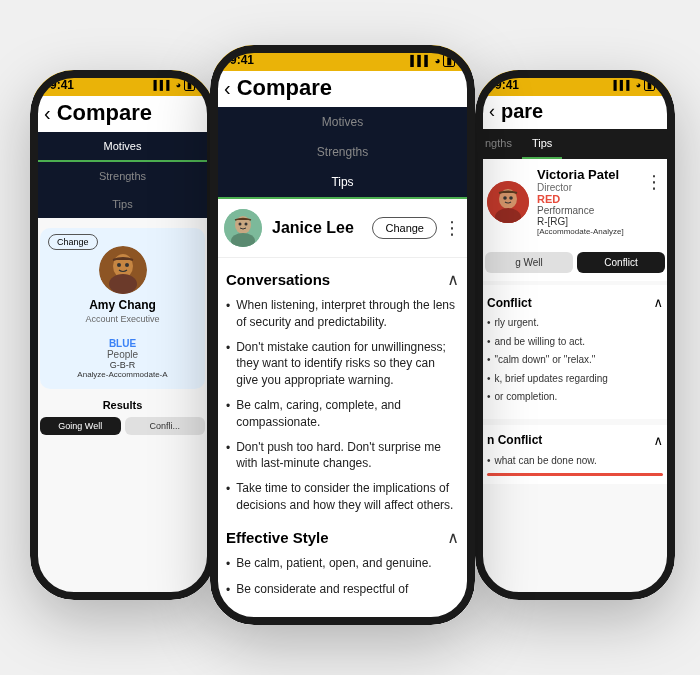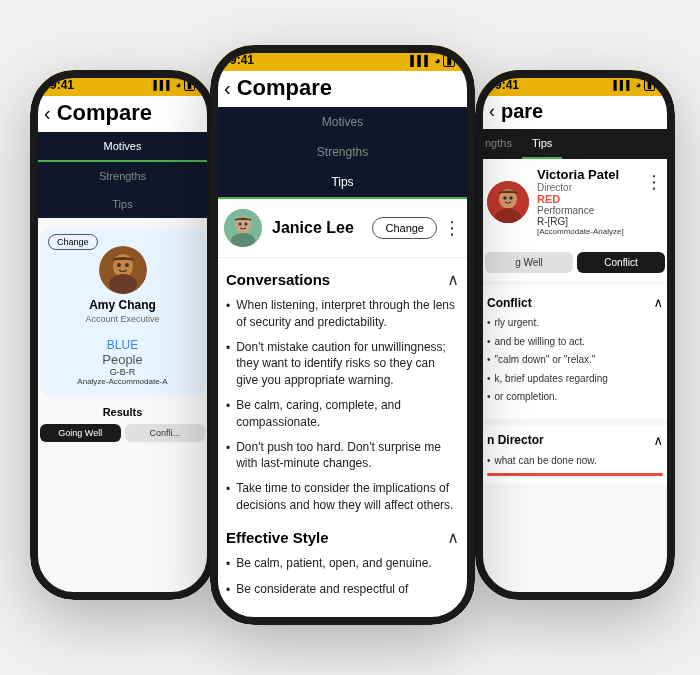--- a/index.html
+++ b/index.html
@@ -158,22 +158,22 @@
       margin: 8px auto 4px;
       overflow: hidden;
       background: #ccc;
       display: flex;
       align-items: center;
       justify-content: center;
     }
     .avatar-circle svg { width: 100%; height: 100%; }
     .contact-name { font-size: 12px; font-weight: 700; margin-bottom: 2px; }
     .contact-role { font-size: 9px; color: #666; margin-bottom: 14px; }
-    .contact-color { font-size: 12px; color: #3b82f6; font-weight: 400; }
-    .contact-sub { font-size: 13px; color: #555; }
+    .contact-color { font-size: 10px; color: #3b82f6; font-weight: 700; }
+    .contact-sub { font-size: 10px; color: #555; }
     .contact-code { font-size: 9px; color: #333; }
 
     .results-section { margin-top: 0; }
     .results-title { font-size: 11px; font-weight: 700; text-align: center; margin-bottom: 6px; }
     .results-tabs { display: flex; gap: 4px; margin-bottom: 8px; }
     .results-tab {
       flex: 1;
       text-align: center;
       padding: 4px;
       font-size: 9px;
@@ -561,21 +561,21 @@
           <span>k, brief updates regarding</span>
         </div>
         <div class="conflict-item">
           <span style="margin-right:4px;">•</span>
           <span>or completion.</span>
         </div>
       </div>
 
       <div class="under-conflict-section">
         <div class="conflict-header">
-          <span class="conflict-title">n Director</span>
+          <span class="conflict-title">n Conflict</span>
           <span style="font-size:13px;">∧</span>
         </div>
         <div class="conflict-item">
           <span style="margin-right:4px;">•</span>
           <span>what can be done now.</span>
         </div>
         <div style="height:3px; background:#e74c3c; border-radius:2px; margin-top:6px;"></div>
       </div>
     </div>
   </div>

